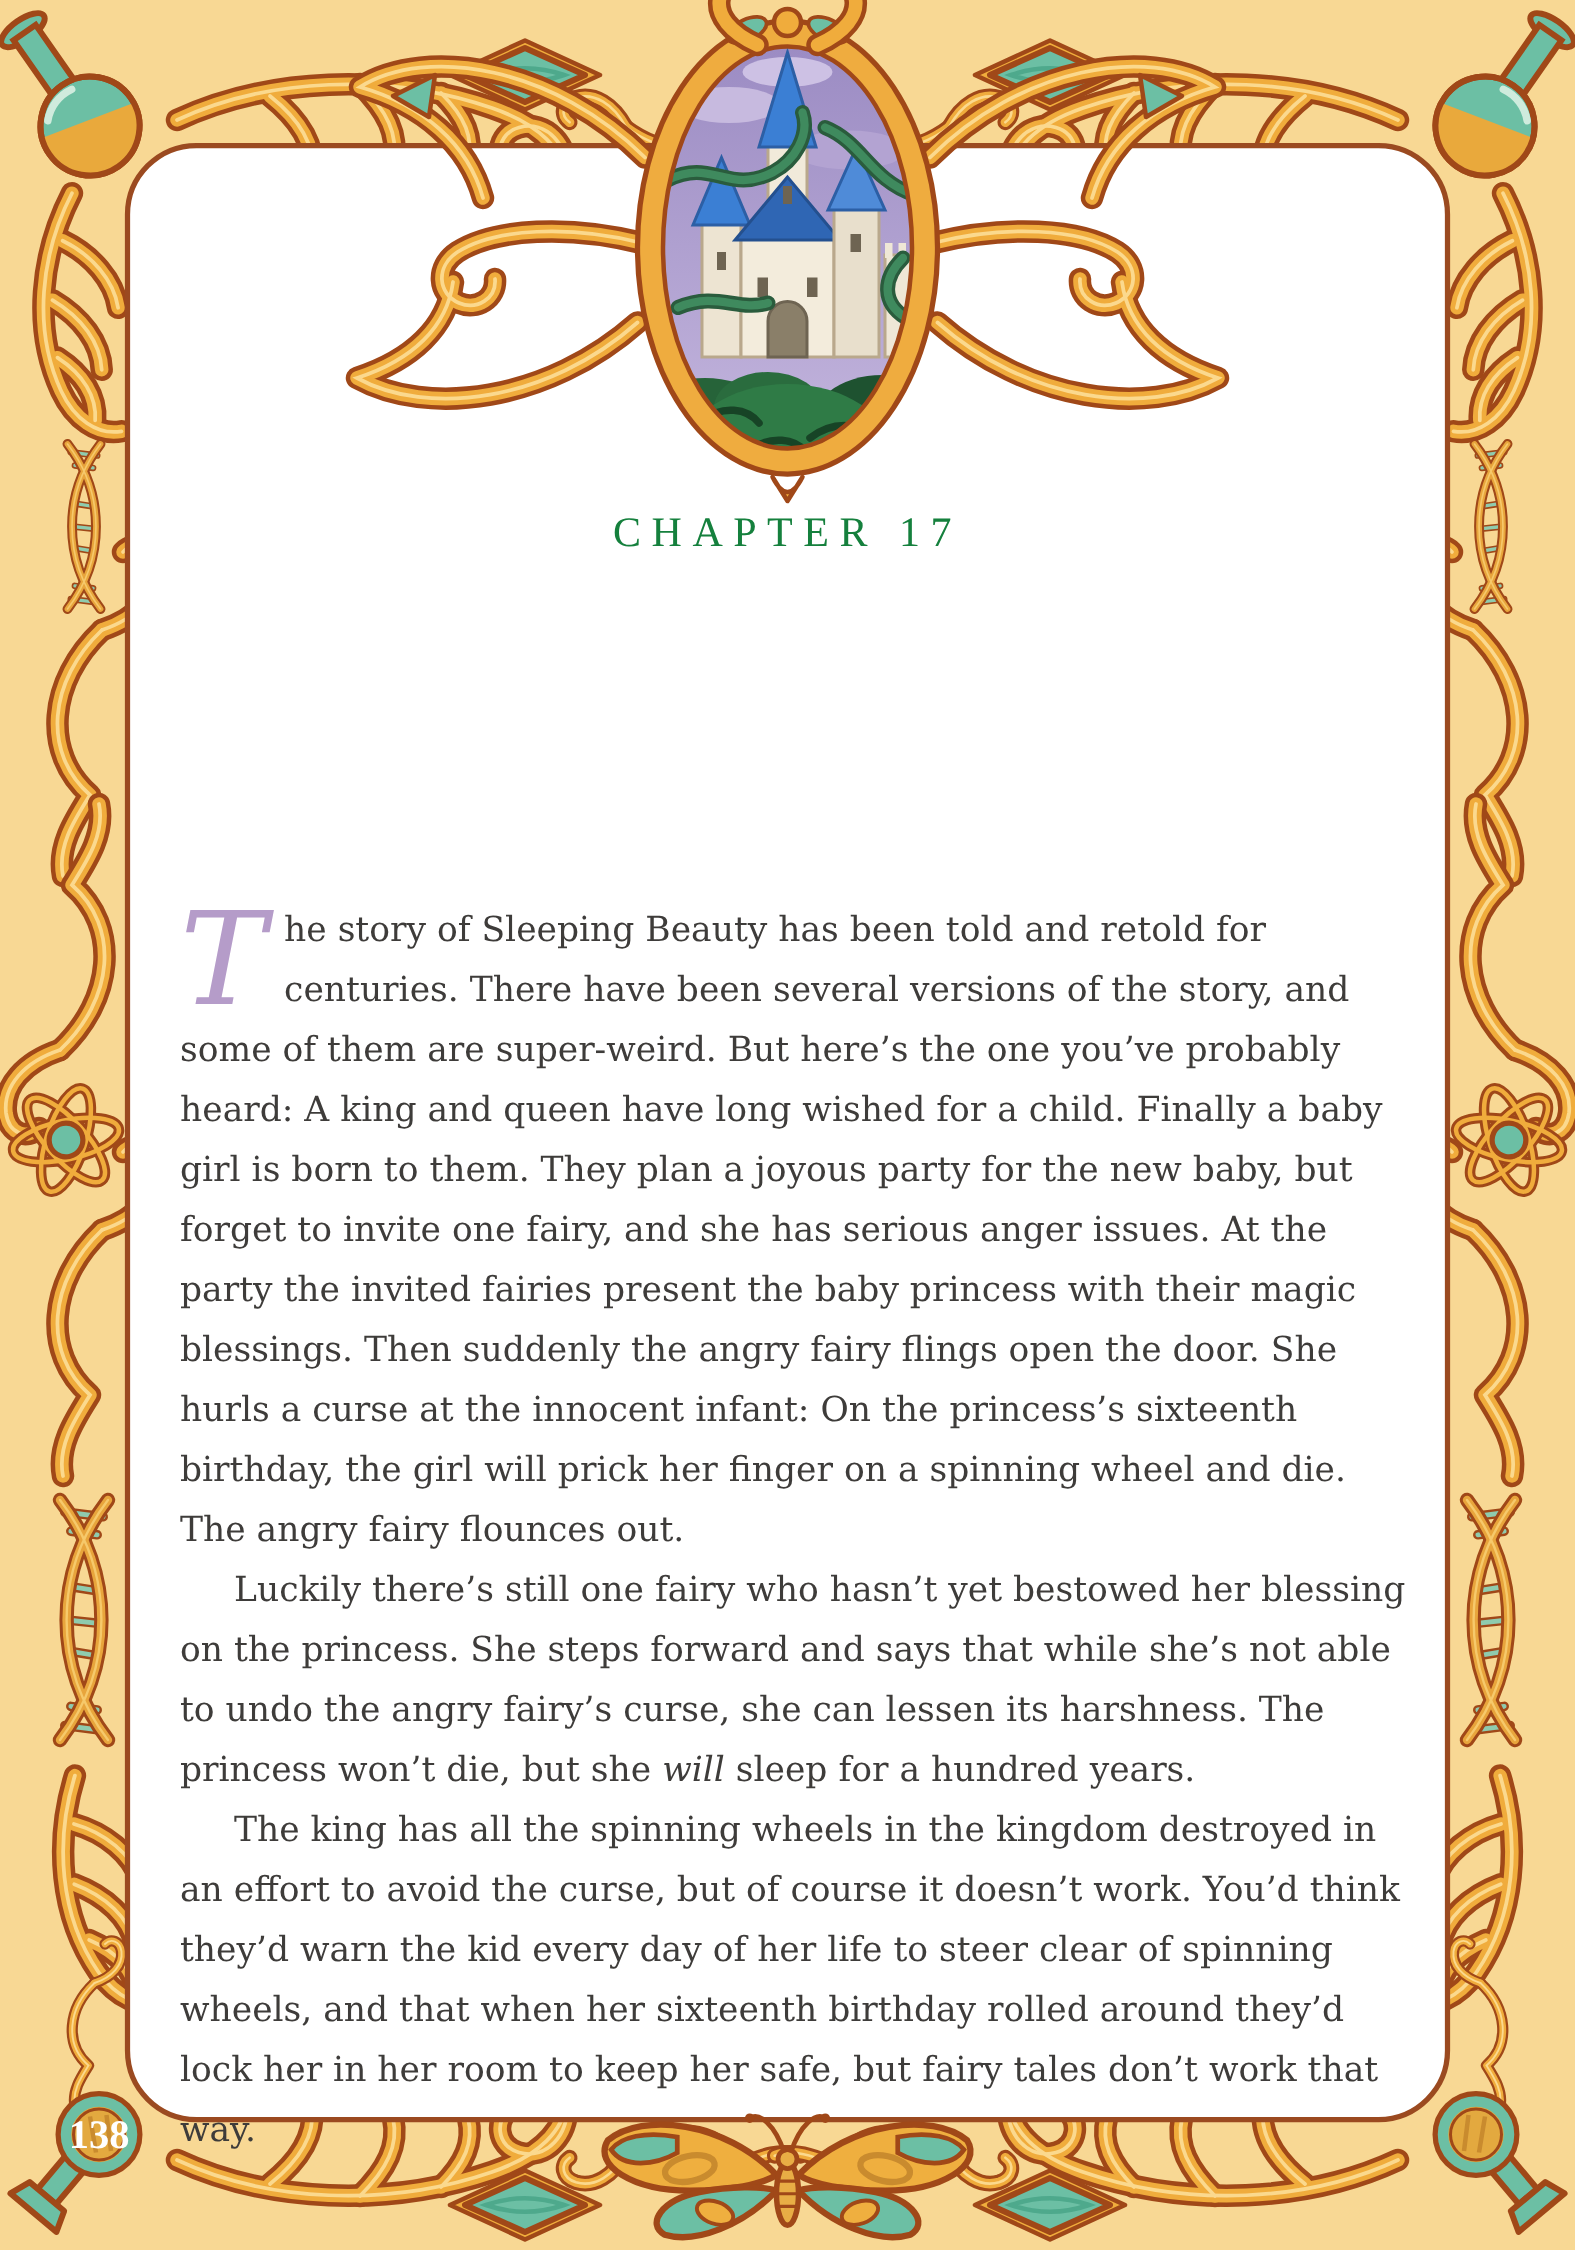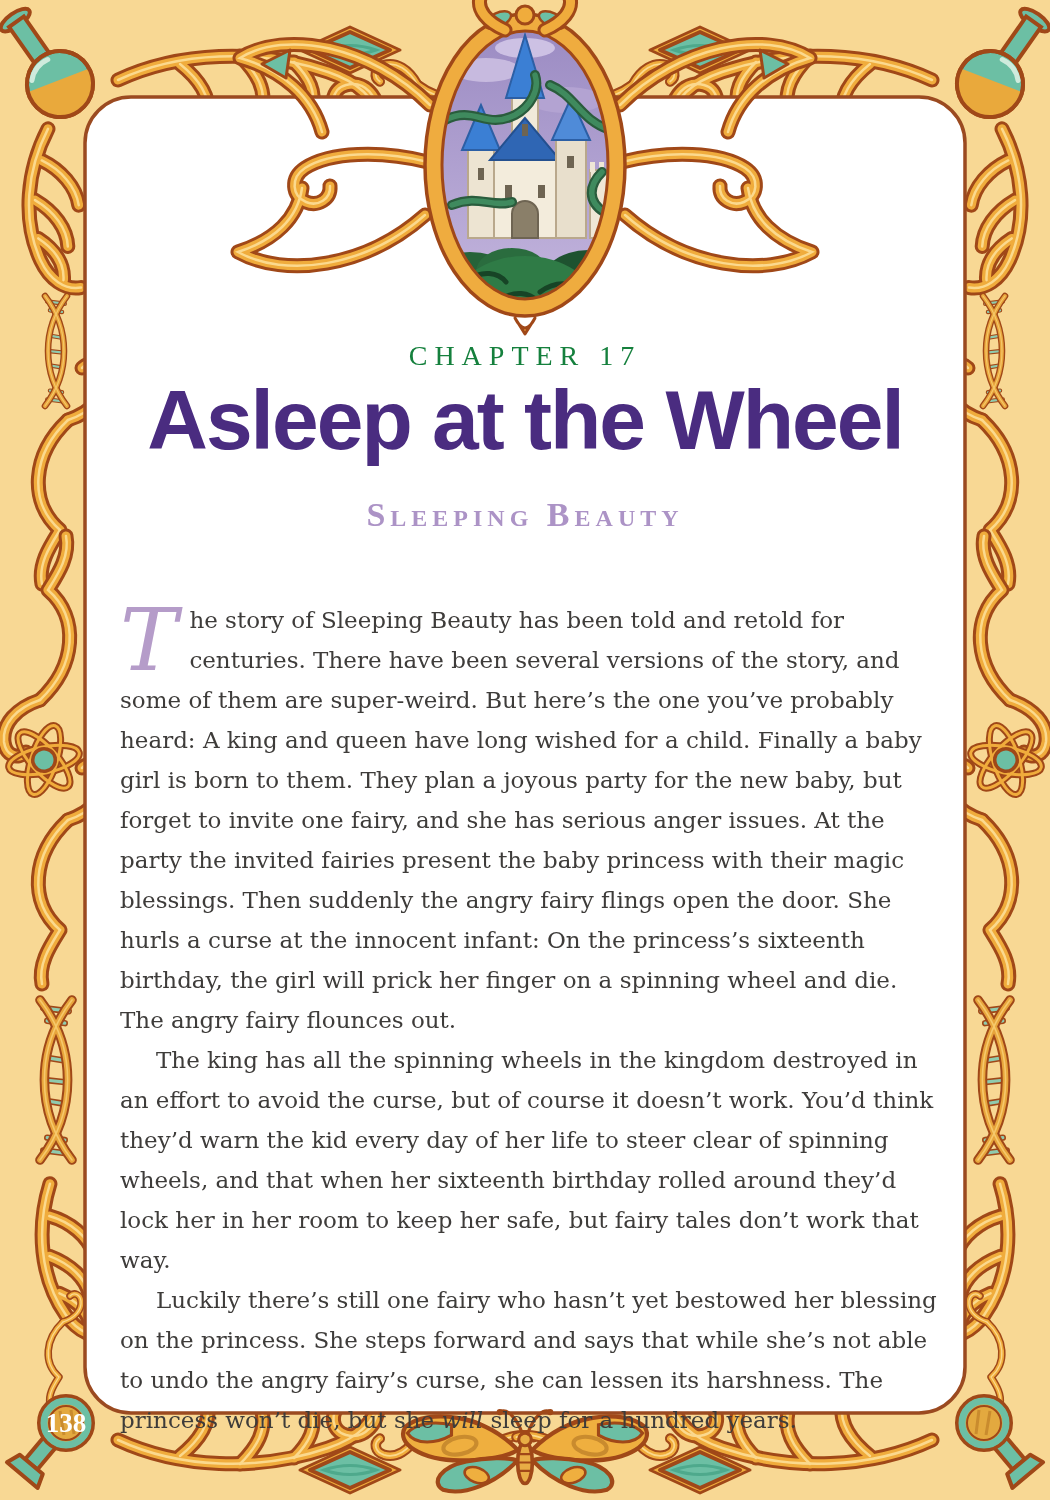--- a/index.html
+++ b/index.html
@@ -305,24 +305,22 @@
     <use href="#pBowL" class="k1" stroke-width="9"></use>
         <use href="#pBowL" class="k2" stroke-width="5"></use>
     <use href="#pBowL" class="k1" stroke-width="9" transform="translate(1050,0) scale(-1,1)"></use>
     <use href="#pBowL" class="k2" stroke-width="5" transform="translate(1050,0) scale(-1,1)"></use>
 
     <path d="M515,318 q10,20 20,0 l-10,16 Z" fill="#F0AC3C" stroke="#A04818" stroke-width="3" stroke-linejoin="round"></path>
   </g>
 </svg>
 
 <div class="chapter-label">CHAPTER 17</div>
-<div class="page-title">Asleep at the Wheel</div>
-<div class="page-subtitle">Sleeping Beauty</div>
 
 <div class="body-text">
   <p><span class="dropcap">T</span><span>he story of Sleeping Beauty has been told and retold for centuries. There have been several versions of the story, and some of them are super-weird. But here’s the one you’ve probably heard: A king and queen have long wished for a child. Finally a baby girl is born to them. They plan a joyous party for the new baby, but forget to invite one fairy, and she has serious anger issues. At the party the invited fairies present the baby princess with their magic blessings. Then suddenly the angry fairy flings open the door. She hurls a curse at the innocent infant: On the princess’s sixteenth birthday, the girl will prick her finger on a spinning wheel and die. The angry fairy flounces out.</span></p>
+  <p><span>Luckily there’s still one fairy who hasn’t yet bestowed her blessing on the princess. She steps forward and says that while she’s not able to undo the angry fairy’s curse, she can lessen its harshness. The princess won’t die, but she </span><em>will</em><span> sleep for a hundred years.</span></p>
   <p>The king has all the spinning wheels in the kingdom destroyed in an effort to avoid the curse, but of course it doesn’t work. You’d think they’d warn the kid every day of her life to steer clear of spinning wheels, and that when her sixteenth birthday rolled around they’d lock her in her room to keep her safe, but fairy tales don’t work that way.</p>
-  <p><span>Luckily there’s still one fairy who hasn’t yet bestowed her blessing on the princess. She steps forward and says that while she’s not able to undo the angry fairy’s curse, she can lessen its harshness. The princess won’t die, but she </span><em>will</em><span> sleep for a hundred years.</span></p>
 </div>
 
 <div class="page-number">138</div>
 
 </div>
 
 </body></html>

